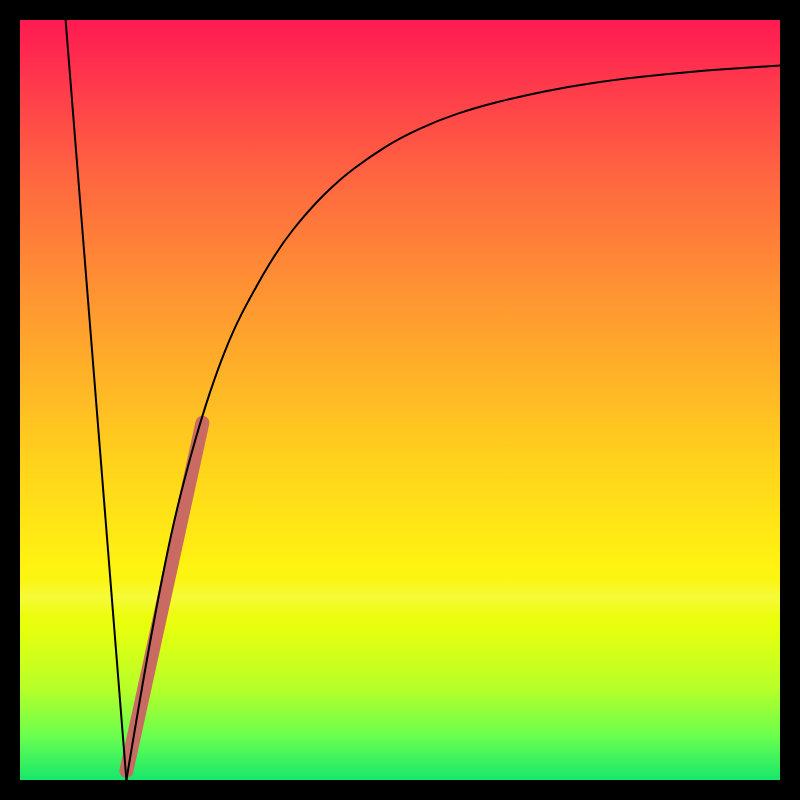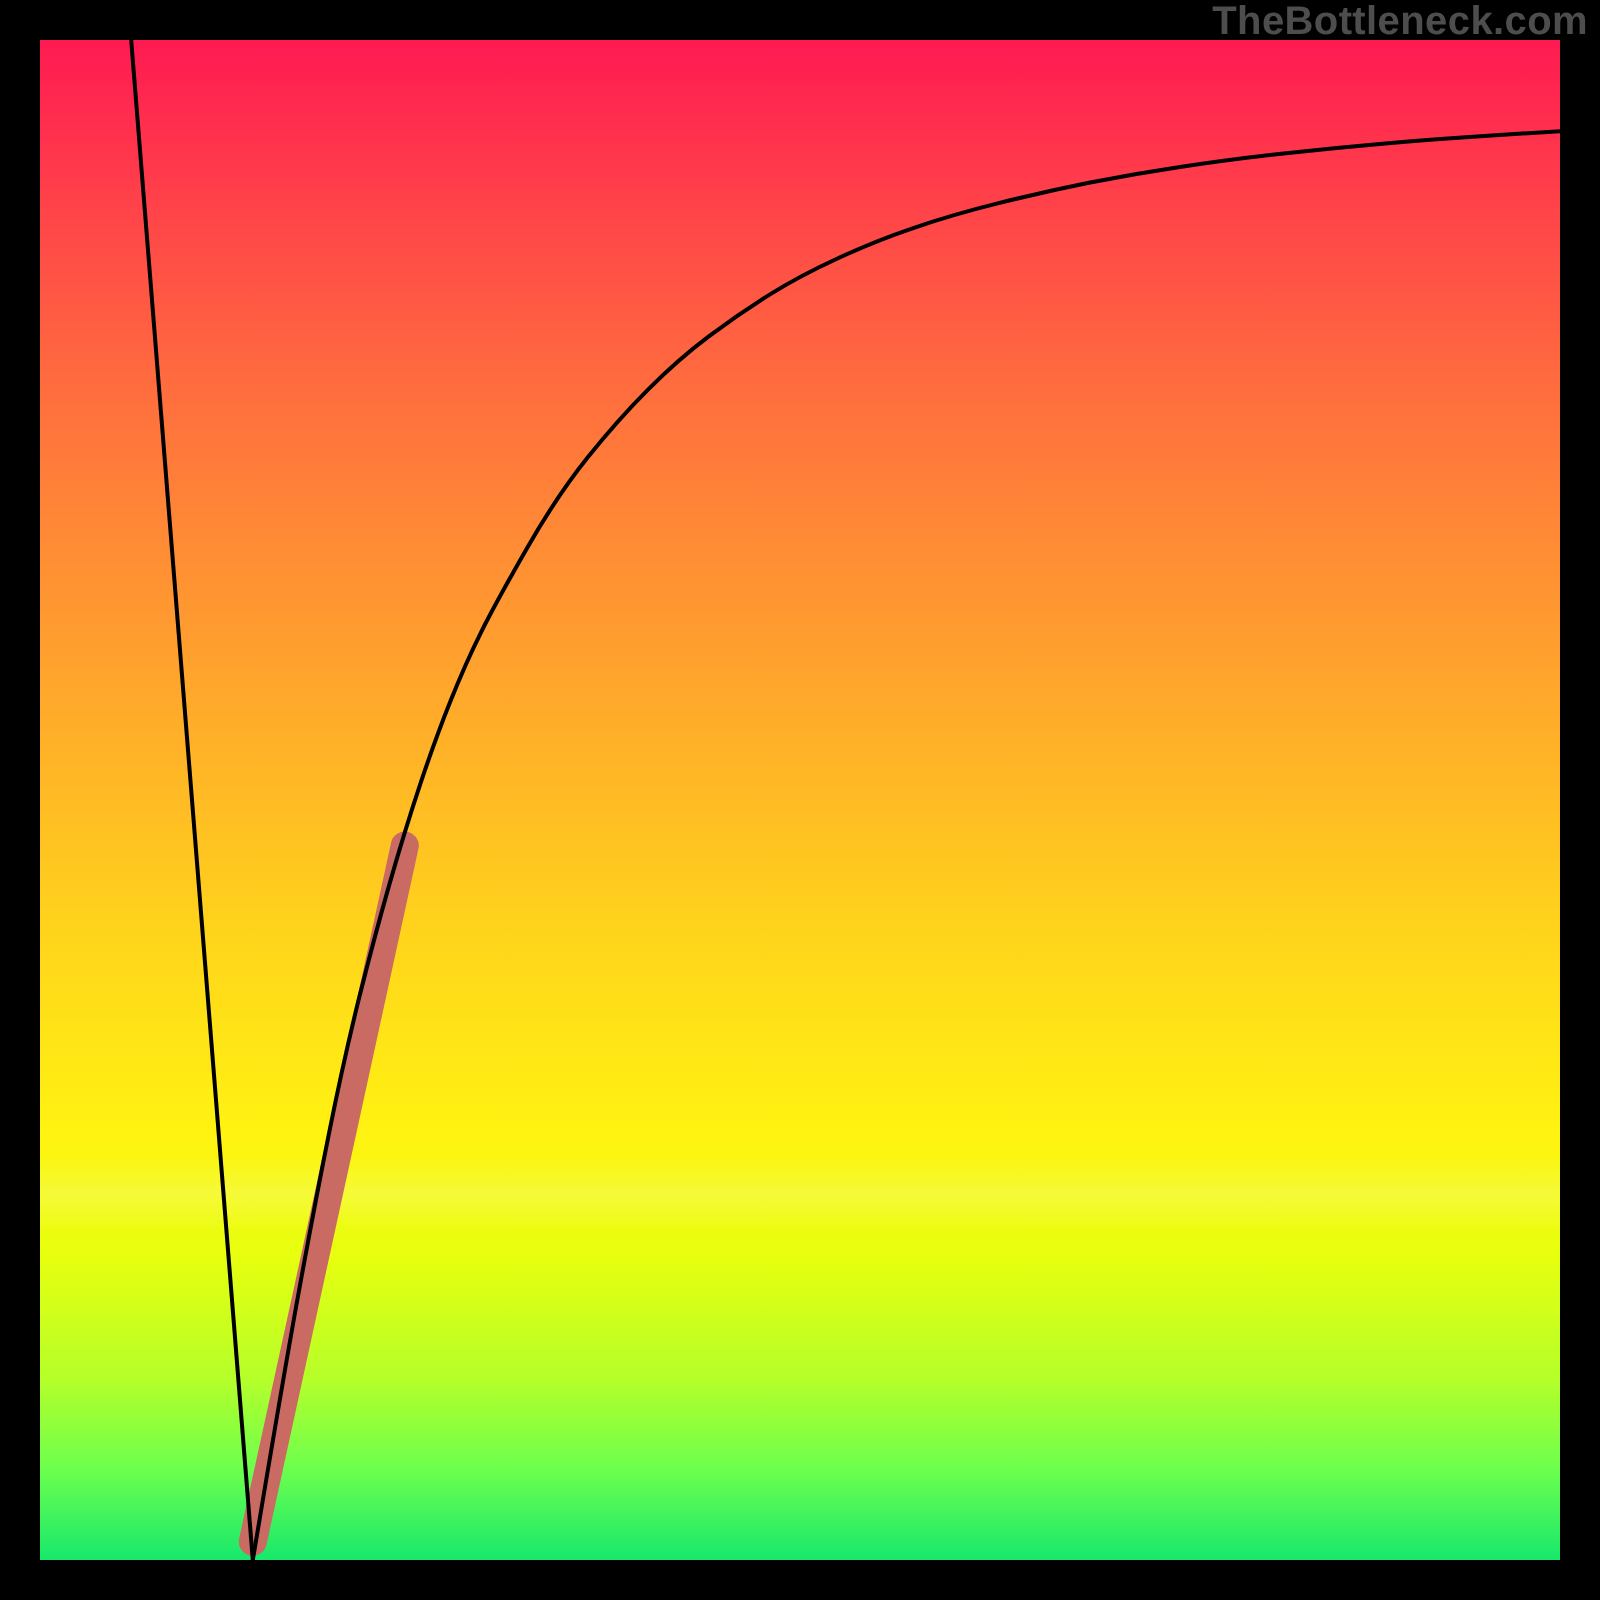--- a/index.html
+++ b/index.html
@@ -80,14 +80,13 @@
   <div class="plot-area">
     <div class="light-band"></div>
     <svg class="curves" viewBox="0 0 760 760">
 
       <line id="marker-line" stroke-linecap="round" x1="106.4" y1="750.9" x2="182.4" y2="402.8" stroke="#c96a63" stroke-width="14"></line>
 
       <path id="path-left" fill="none" stroke-width="2" d="M45.6 0.0 L106.4 760.0" stroke="#000000"></path>
       <path id="path-right" fill="none" stroke-width="2" d="M106.4 760.0 Q121.6 668.8 129.2 627.0 Q136.8 585.2 144.4 547.2 Q152.0 509.2 159.6 478.8 Q167.2 448.4 174.8 421.8 Q182.4 395.2 190.0 372.4 Q197.6 349.6 205.2 330.6 Q212.8 311.6 220.4 296.4 Q228.0 281.2 243.2 254.6 Q258.4 228.0 273.6 209.0 Q288.8 190.0 304.0 174.8 Q319.2 159.6 334.4 148.2 Q349.6 136.8 364.8 127.3 Q380.0 117.8 399.0 109.1 Q418.0 100.3 437.0 93.9 Q456.0 87.4 478.8 81.7 Q501.6 76.0 524.4 71.4 Q547.2 66.9 570.0 63.5 Q592.8 60.0 619.4 57.0 Q646.0 54.0 672.6 51.7 Q699.2 49.4 729.6 47.5 T760.0 45.6" stroke="#000000"></path>
     </svg>
   </div>
-  <div class="watermark">TheBottleneck.com</div>
 </div>
 
 </body></html>

